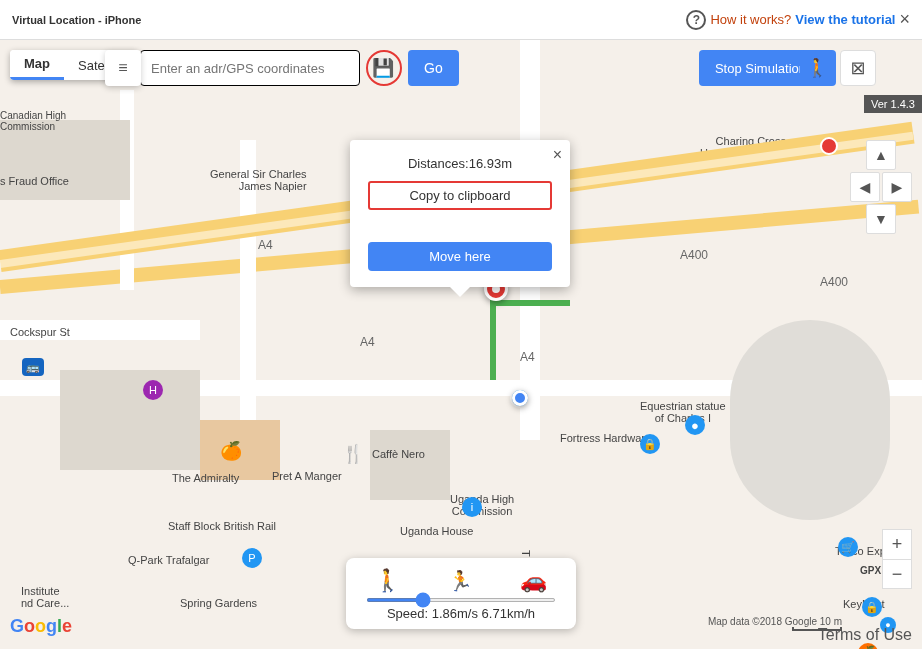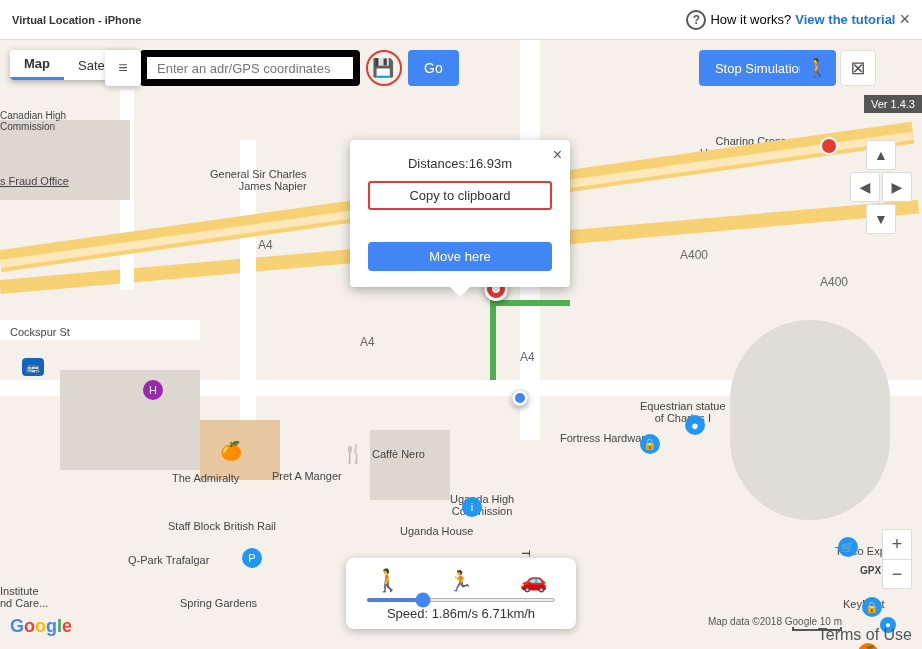--- a/index.html
+++ b/index.html
@@ -13,21 +13,21 @@
       background: #fff;
       display: flex;
       align-items: center;
       justify-content: space-between;
       padding: 0 12px;
       border-bottom: 1px solid #ddd;
       z-index: 100;
     }
     #title-bar .title { font-size: 11px; font-weight: 600; color: #333; }
     #title-bar .help { font-size: 13px; color: #555; display: flex; align-items: center; gap: 4px; }
-    #title-bar .help .how { color: #000000; }
+    #title-bar .help .how { color: #c2410c; }
     #title-bar .help .tutorial { color: #1a73e8; font-weight: 600; text-decoration: none; }
     #title-bar .close-btn { font-size: 18px; color: #555; cursor: pointer; }
 
     
     #map-area {
       position: absolute;
       top: 40px; left: 0; right: 0; bottom: 0;
       background: #e8e0d8;
       overflow: hidden;
     }
@@ -69,21 +69,21 @@
       position: absolute;
       top: 10px; left: 140px;
       display: flex;
       align-items: center;
       z-index: 50;
       gap: 6px;
     }
     #search-input {
       width: 220px;
       height: 36px;
-      border: 7px solid #000000;
+      border: 1px solid #000000;
       border-radius: 4px;
       padding: 0 10px;
       font-size: 13px;
       outline: none;
     }
     #save-btn-wrapper {
       width: 36px;
       height: 36px;
       border-radius: 50%;
       border: 2.5px solid #e53935;
@@ -501,22 +501,22 @@
     <div class="map-label" style="top:453px; left:450px; text-align:center;">Uganda High<br>Commission</div>
     <div class="map-label" style="top:485px; left:400px;">Uganda House</div>
     <div class="map-label" style="top:392px; left:560px;">Fortress Hardware</div>
     <div class="map-label" style="top:360px; left:640px; text-align:center;">Equestrian statue<br>of Charles I</div>
     <div class="map-label" style="top:480px; left:168px;">Staff Block British Rail</div>
     <div class="map-label" style="top:514px; left:128px;">Q-Park Trafalgar</div>
     <div class="map-label" style="top:557px; left:180px;">Spring Gardens</div>
     <div class="map-label" style="top:510px; left:520px; writing-mode:vertical-lr; letter-spacing:2px;">The Mall</div>
     <div class="map-label" style="top:286px; left:10px;">Cockspur St</div>
     <div class="map-label" style="top:70px; left:0; font-size:10px;">Canadian High<br>Commission</div>
-    <div class="map-label" style="top:135px; left:0;text-decoration:underline;">s Fraud Office</div>
-    <div class="map-label" style="top:545px; left:0;">Institute<br>nd Care...</div>
+    <div class="map-label" style="top:135px; left:0;">s Fraud Office</div>
+    <div class="map-label" style="top:545px; left:0;padding-left:21px;">Institute<br>nd Care...</div>
     <div class="map-label" style="top:505px; left:835px;">Tesco Expres...</div>
     <div class="map-label" style="top:525px; left:860px; font-size:10px; font-weight:bold;">GPX</div>
     <div class="map-label" style="top:558px; left:843px;">KeyNest</div>
     <div class="map-label" style="top:608px; left:842px;">Crest of...</div>
 
     <div style="position:absolute; top:97px; left:820px; z-index:30;">
       <div class="tube-icon"></div>
     </div>
 
     <div class="poi-icon" style="top:508px; left:242px; background:#2196f3;">P</div>

